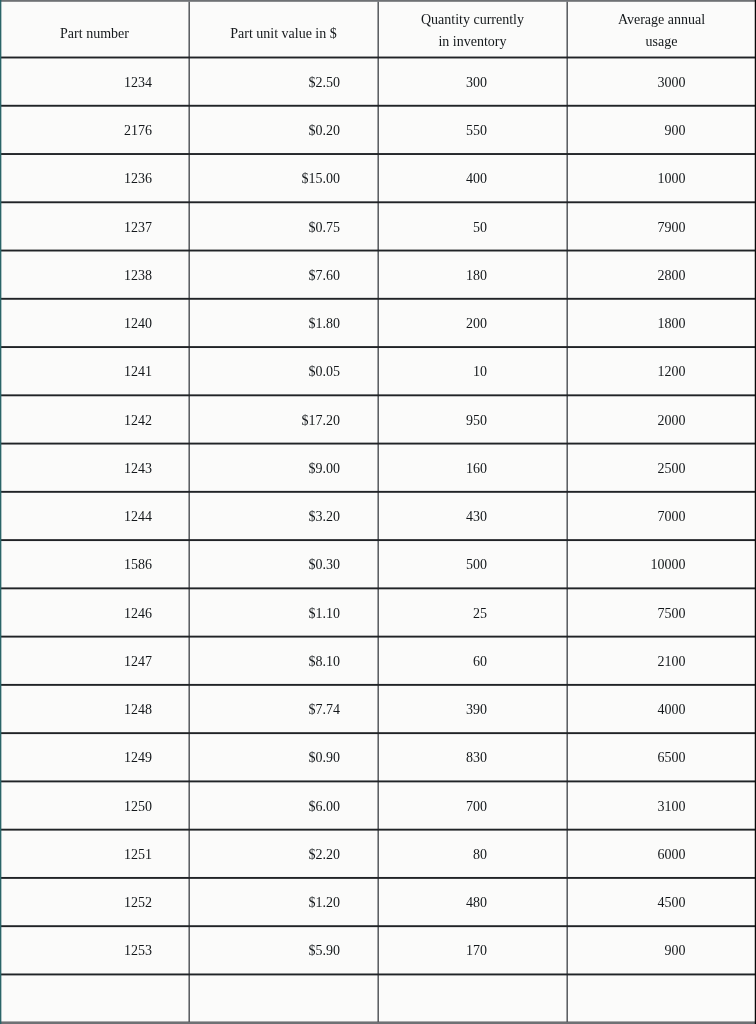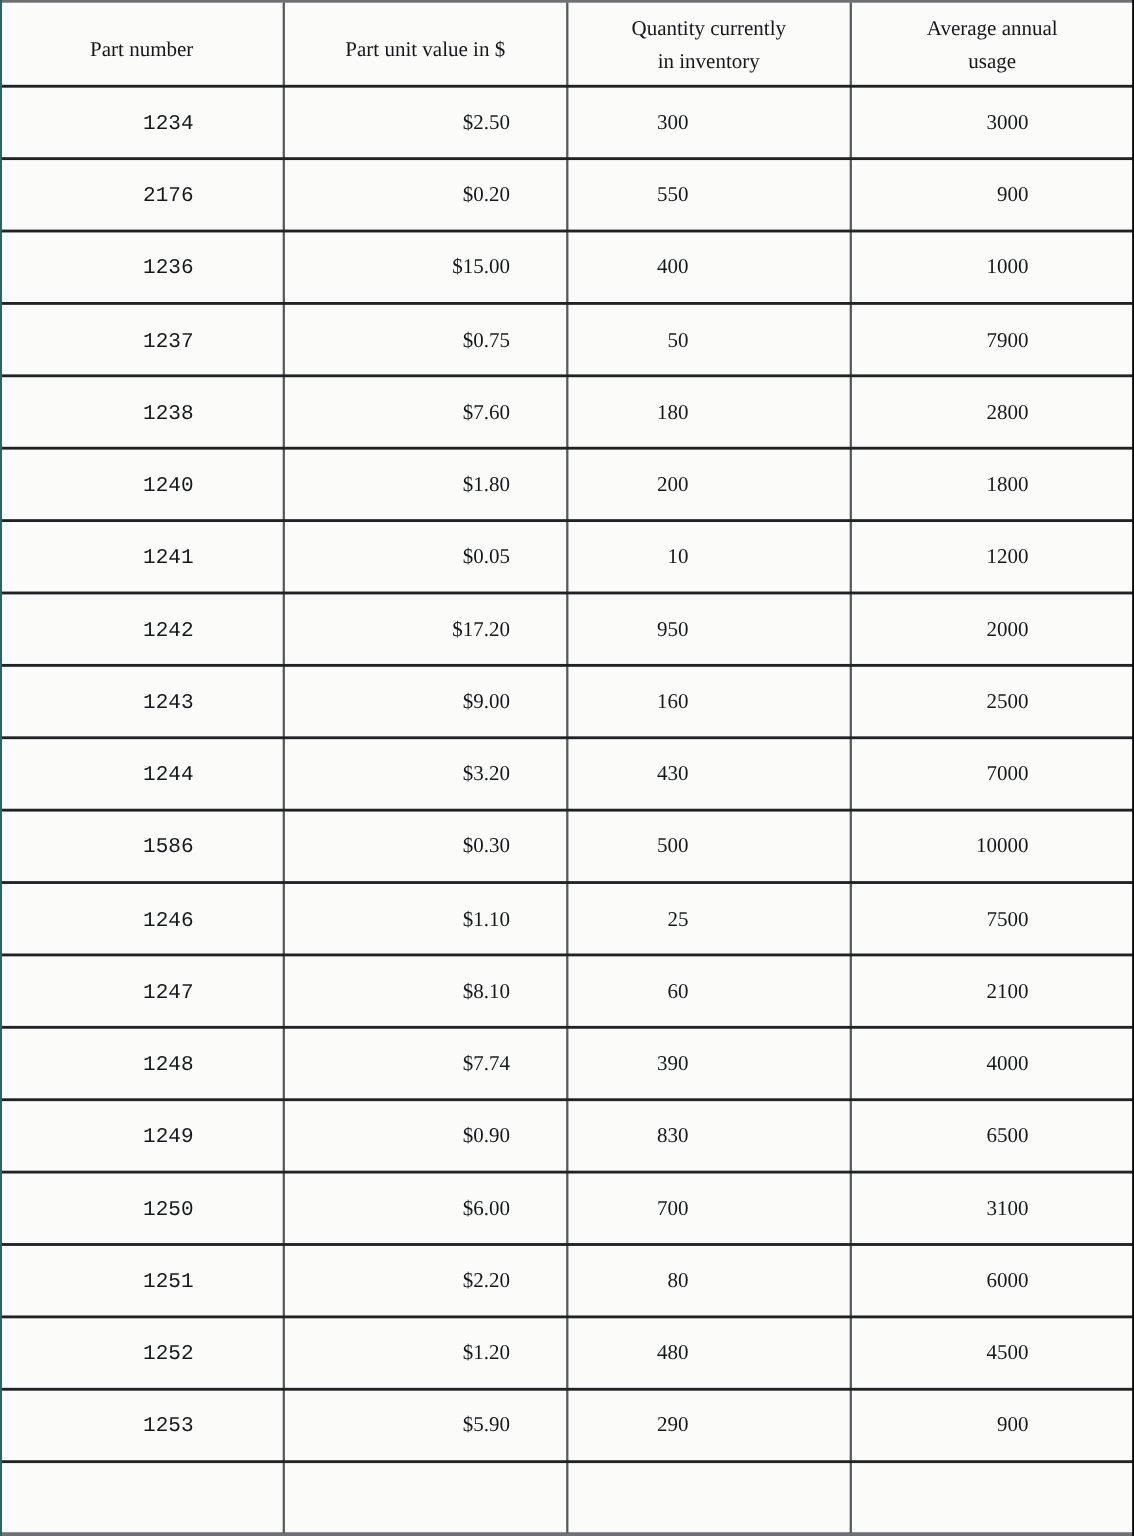--- a/index.html
+++ b/index.html
@@ -73,23 +73,23 @@
   th.two-line > span.hd-text { padding-top: 8.5px; }
   
   th.shift-down > span.hd-text { padding-top: 9px; }
 
   
   tr.body-row { height: 48.26px; }
   table.parts td {
     text-align: right;
     padding-top: 14.4px;
   }
-  table.parts td.c0 { padding-right: 60px; font-family: Liberation Mono, monospace; }
+  table.parts td.c0 { padding-right: 37px; }
   table.parts td.c1 { padding-right: 38px; }
-  table.parts td.c2 { padding-right: 108px; }
+  table.parts td.c2 { padding-right: 80.0px; }
   table.parts td.c3 { padding-right: 70.4px; }
 </style>
 </head>
 <body>
 
 <div id="page">
 
   <div id="grid"><svg width="756" height="1024" viewBox="0 0 756 1024">
         <rect x="188.45" y="1.5" width="1.5" height="1021" fill="#55595c"></rect>
         <rect x="377.45" y="1.5" width="1.5" height="1021" fill="#55595c"></rect>
@@ -248,21 +248,21 @@
         </tr>
         <tr class="body-row">
           <td class="c0">1252</td>
           <td class="c1">$1.20</td>
           <td class="c2">480</td>
           <td class="c3">4500</td>
         </tr>
         <tr class="body-row">
           <td class="c0">1253</td>
           <td class="c1">$5.90</td>
-          <td class="c2">290</td>
+          <td class="c2">170</td>
           <td class="c3">900</td>
         </tr>
       </tbody>
     </table>
   </div>
 
   <div id="edges"><svg width="756" height="1024" viewBox="0 0 756 1024">
         <rect x="0" y="0" width="756" height="1.8" fill="#6e7174"></rect>
         <rect x="0" y="1021.7" width="756" height="2.3" fill="#6e7174"></rect>
         <rect x="0" y="0" width="1.35" height="1024" fill="#2a6568"></rect>

